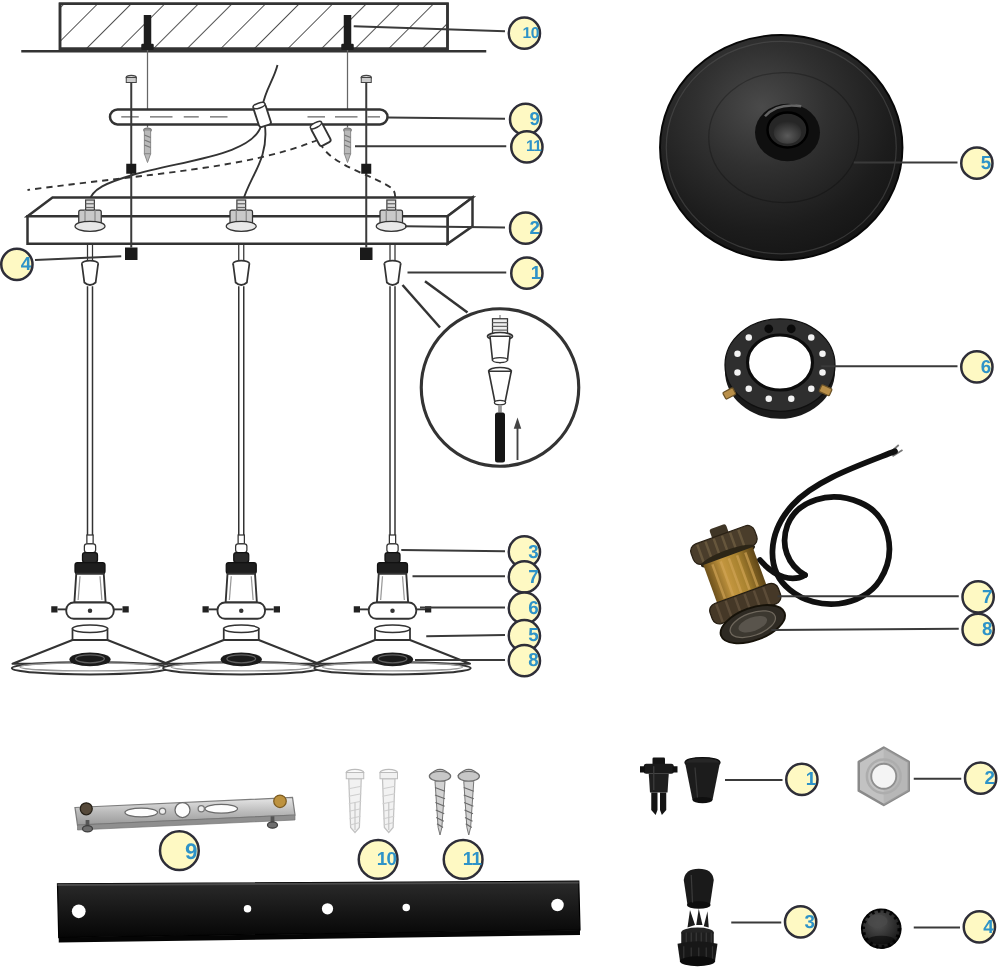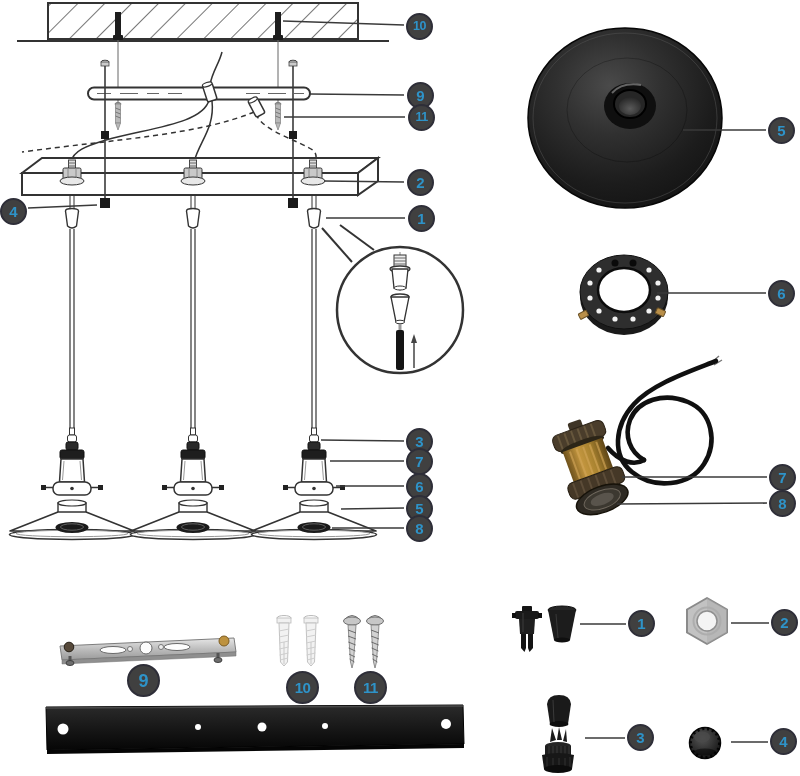--- a/index.html
+++ b/index.html
@@ -1,20 +1,20 @@
 <!DOCTYPE html>
 <html><head>
 <meta charset="utf-8">
 <style>
   html,body{margin:0;padding:0;background:#fff;}
   .stage{position:relative;width:800px;height:776px;background:#fff;overflow:hidden;
          font-family:"Liberation Sans",sans-serif;}
   svg.art{position:absolute;left:0;top:0;}
   .co{position:absolute;box-sizing:border-box;width:27px;height:27px;border:2px solid #2e2e38;
-      border-radius:50%;background:#404040;display:flex;align-items:center;justify-content:center;
+      border-radius:50%;background:#fef9c3;display:flex;align-items:center;justify-content:flex-end;
       color:#2e93c8;font-size:15px;font-weight:600;line-height:1;}
   .co span.two{font-size:12.5px;letter-spacing:-0.5px;}
   .co-lg{width:33px;height:33px;font-size:18px;}
   .co-lg span.two{font-size:15px;letter-spacing:-0.5px;}
 </style>
 </head>
 <body>
 
 <div class="stage">
 

